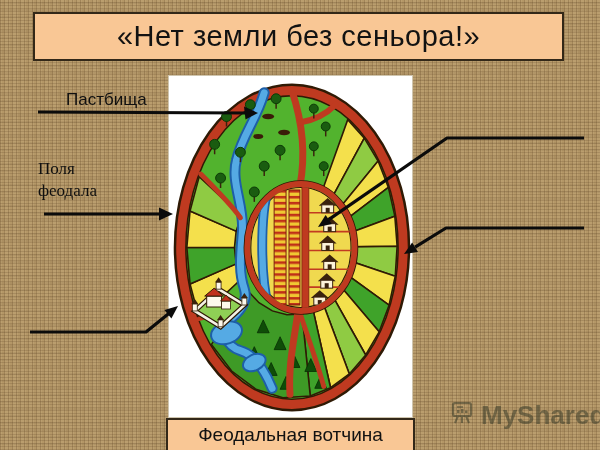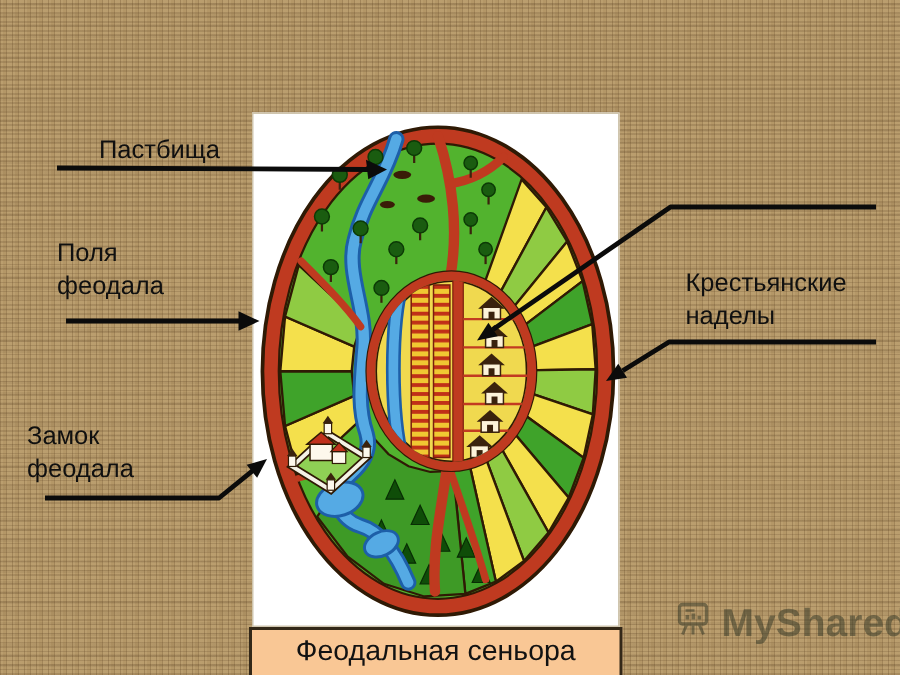--- a/index.html
+++ b/index.html
@@ -37,20 +37,23 @@
   .watermark{
     position:absolute; left:450px; top:400px; display:flex; align-items:flex-start; gap:5px;
     opacity:.55; color:#3b3d2a; font-size:26px; font-weight:bold; text-decoration:none;
   }
 </style>
 </head>
 <body>
 
 <div id="stage">
 
+  <div class="titlebox">
+    <span>«Нет земли без сеньора!»</span>
+  </div>
 
   <div class="panel">
     <svg viewBox="0 0 245 342" aria-hidden="true">
 
       <g>
         <ellipse cx="124" cy="172" rx="118" ry="164" fill="#bf3a20" stroke="#2f1a05" stroke-width="2.5"></ellipse>
         <ellipse cx="124" cy="172" rx="107" ry="153" fill="#52b32e" stroke="#2f1a05" stroke-width="1.5"></ellipse>
       </g>
 
       <g stroke="#2f1a05" stroke-width="1.6">
@@ -221,44 +224,42 @@
                 <rect x="-6" y="2" width="12" height="8" fill="#fdf3da" stroke="#3a220d" stroke-width="1"></rect>
                 <rect x="-2" y="5" width="4" height="5" fill="#3a220d"></rect>
               </g>
           </g>
         </g>
       </g>
     </svg>
   </div>
 
   <div class="captionbox">
-    <span>Феодальная сеньора</span>
+    <span>Феодальная вотчина</span>
   </div>
 
   <svg id="arrows" width="600" height="450" aria-hidden="true">
     <g fill="none" stroke="#0b0b0b" stroke-width="3.2" stroke-linejoin="round">
       <polyline points="38,112 246,113"></polyline>
       <polyline points="44,214 160,214"></polyline>
       <polyline points="30,332 146,332 168.5,313.8"></polyline>
       <polyline points="584,138 447,138 328.7,219.6"></polyline>
       <polyline points="584,228 446,228 415.1,247.2"></polyline>
     </g>
     <g fill="#0b0b0b">
       <polygon points="258,113 244,106.5 245.5,119.5"></polygon>
       <polygon points="173,214 159,207.5 159,220.5"></polygon>
       <polygon points="178,306 171.4,318.5 164.4,309.9"></polygon>
       <polygon points="318,227 325.6,215.1 331.8,224.1"></polygon>
       <polygon points="404,254 412.2,242.5 418,251.9"></polygon>
     </g>
   </svg>
 
   <div class="lbl" style="left:42px; top:89px;margin-left:24px;">Пастбища</div>
-  <div class="lbl" style="left:38px; top:158px; width:100px;">Поля феодала</div>
-  <div class="lbl" style="left:18px; top:280px; width:110px;">Замок феодала</div>
-  <div class="lbl" style="left:457px; top:178px; width:135px;">Крестьянские наделы</div>
+  <div class="lbl" style="left:38px; top:158px; width:100px;font-family:Liberation Serif, serif;">Поля феодала</div>
 
   <a class="watermark">
     <svg width="26" height="25" viewBox="0 0 26 25" aria-hidden="true">
       <rect x="3" y="3" width="18" height="13" rx="2" fill="none" stroke="#3b3d2a" stroke-width="2.2"></rect>
       <line x1="7" y1="7" x2="13" y2="7" stroke="#3b3d2a" stroke-width="1.6"></line>
       <rect x="7" y="10" width="2.5" height="3" fill="#3b3d2a"></rect>
       <rect x="11" y="9" width="2.5" height="4" fill="#3b3d2a"></rect>
       <rect x="15" y="10.5" width="2.5" height="2.5" fill="#3b3d2a"></rect>
       <line x1="8" y1="16" x2="5" y2="23" stroke="#3b3d2a" stroke-width="2"></line>
       <line x1="16" y1="16" x2="19" y2="23" stroke="#3b3d2a" stroke-width="2"></line>

